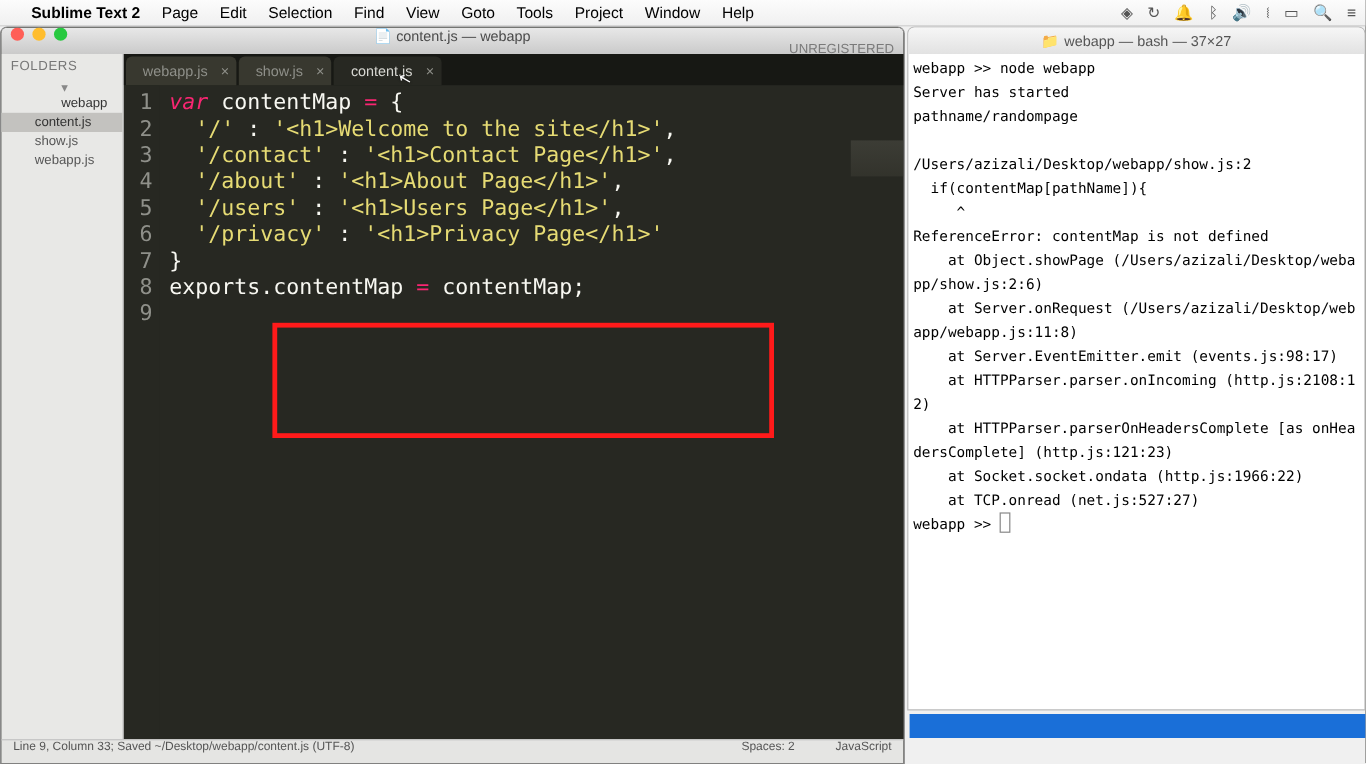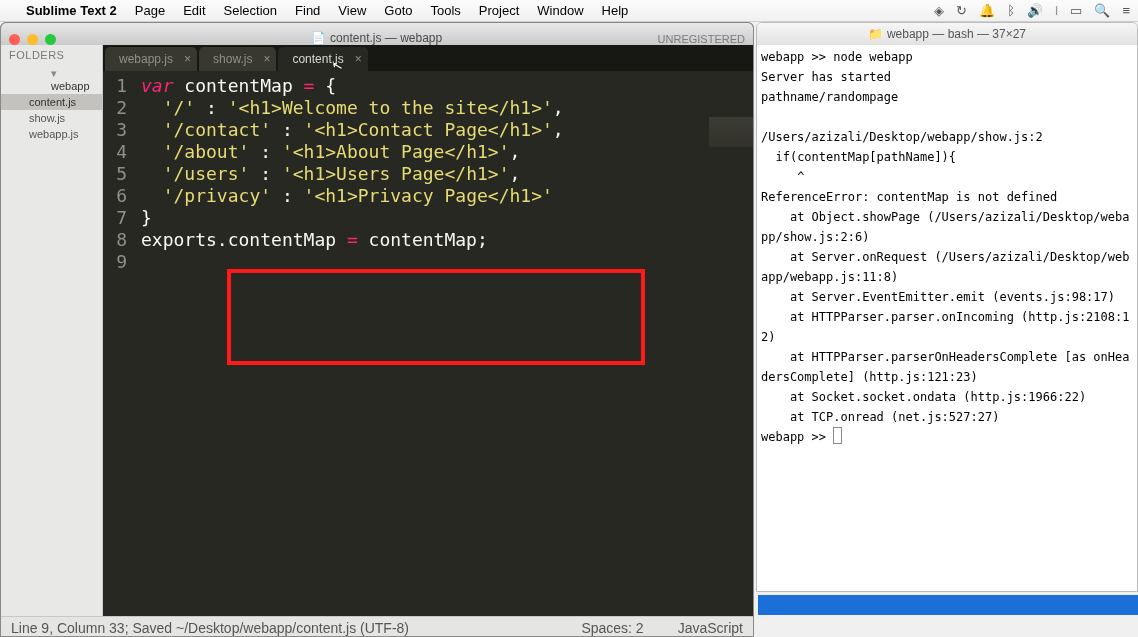--- a/index.html
+++ b/index.html
@@ -42,33 +42,33 @@
   flex-direction: column;
   background: #272822;
   border: 1px solid #888;
   border-radius: 6px 6px 0 0;
   overflow: hidden;
 }
 .titlebar {
   height: 22px;
   background: linear-gradient(#e8e8e8, #cacaca);
   display: flex;
-  align-items: flex-end;
+  align-items: flex-start;
   padding: 0 8px;
   font-size: 12px;
   color: #4a4a4a;
   position: relative;
 }
 .traffic { display: flex; gap: 7px; }
 .tb-dot { width: 11px; height: 11px; border-radius: 50%; }
 .tb-close { background: #ff5f57; }
 .tb-min { background: #ffbd2e; }
 .tb-max { background: #28c940; }
 .titlebar .title { position: absolute; left: 50%; transform: translateX(-50%); }
-.titlebar .unreg { position: absolute; right: 8px; color: #7a7a7a; font-size: 11px; }
+.titlebar .unreg { position: absolute; right: 8px; color: #7a7a7a; font-size: 11px; margin-top: 12px; }
 
 .editor-body {
   flex: 1;
   display: flex;
   min-height: 0;
 }
 
 
 .sidebar {
   width: 102px;
@@ -158,23 +158,23 @@
   width: 44px;
   height: 30px;
   background: linear-gradient(#4a4a42,#3a3a32);
   opacity: 0.6;
 }
 
 .statusbar {
   height: 20px;
   background: #e5e5e3;
   color: #555;
-  font-size: 14px;
-  display: flex;
-  align-items: flex-end;
+  font-size: 10px;
+  display: flex;
+  align-items: flex-start;
   padding: 0 10px;
   gap: 40px;
   border-top: 1px solid #c8c8c8;
 }
 .statusbar .right { margin-left: auto; display: flex; gap: 34px; }
 
 
 .term-window {
   flex: 1;
   height: 570px;

